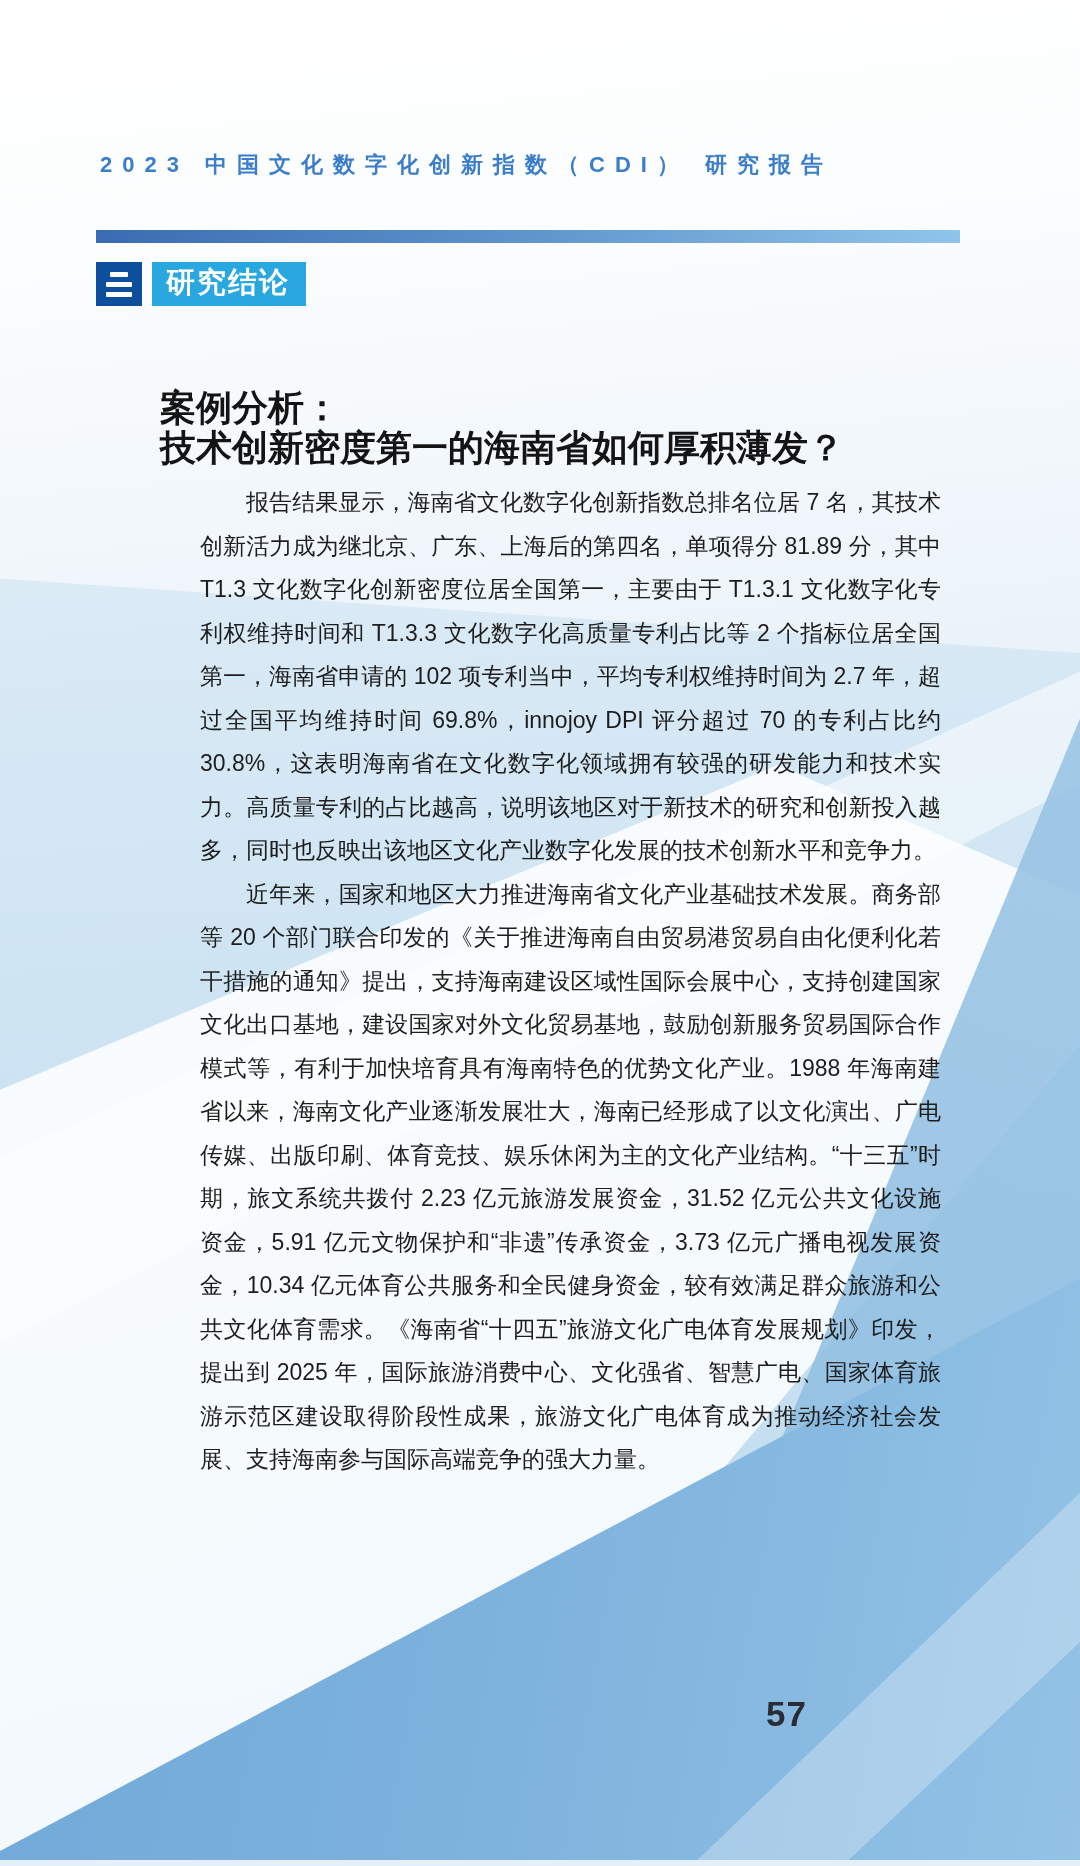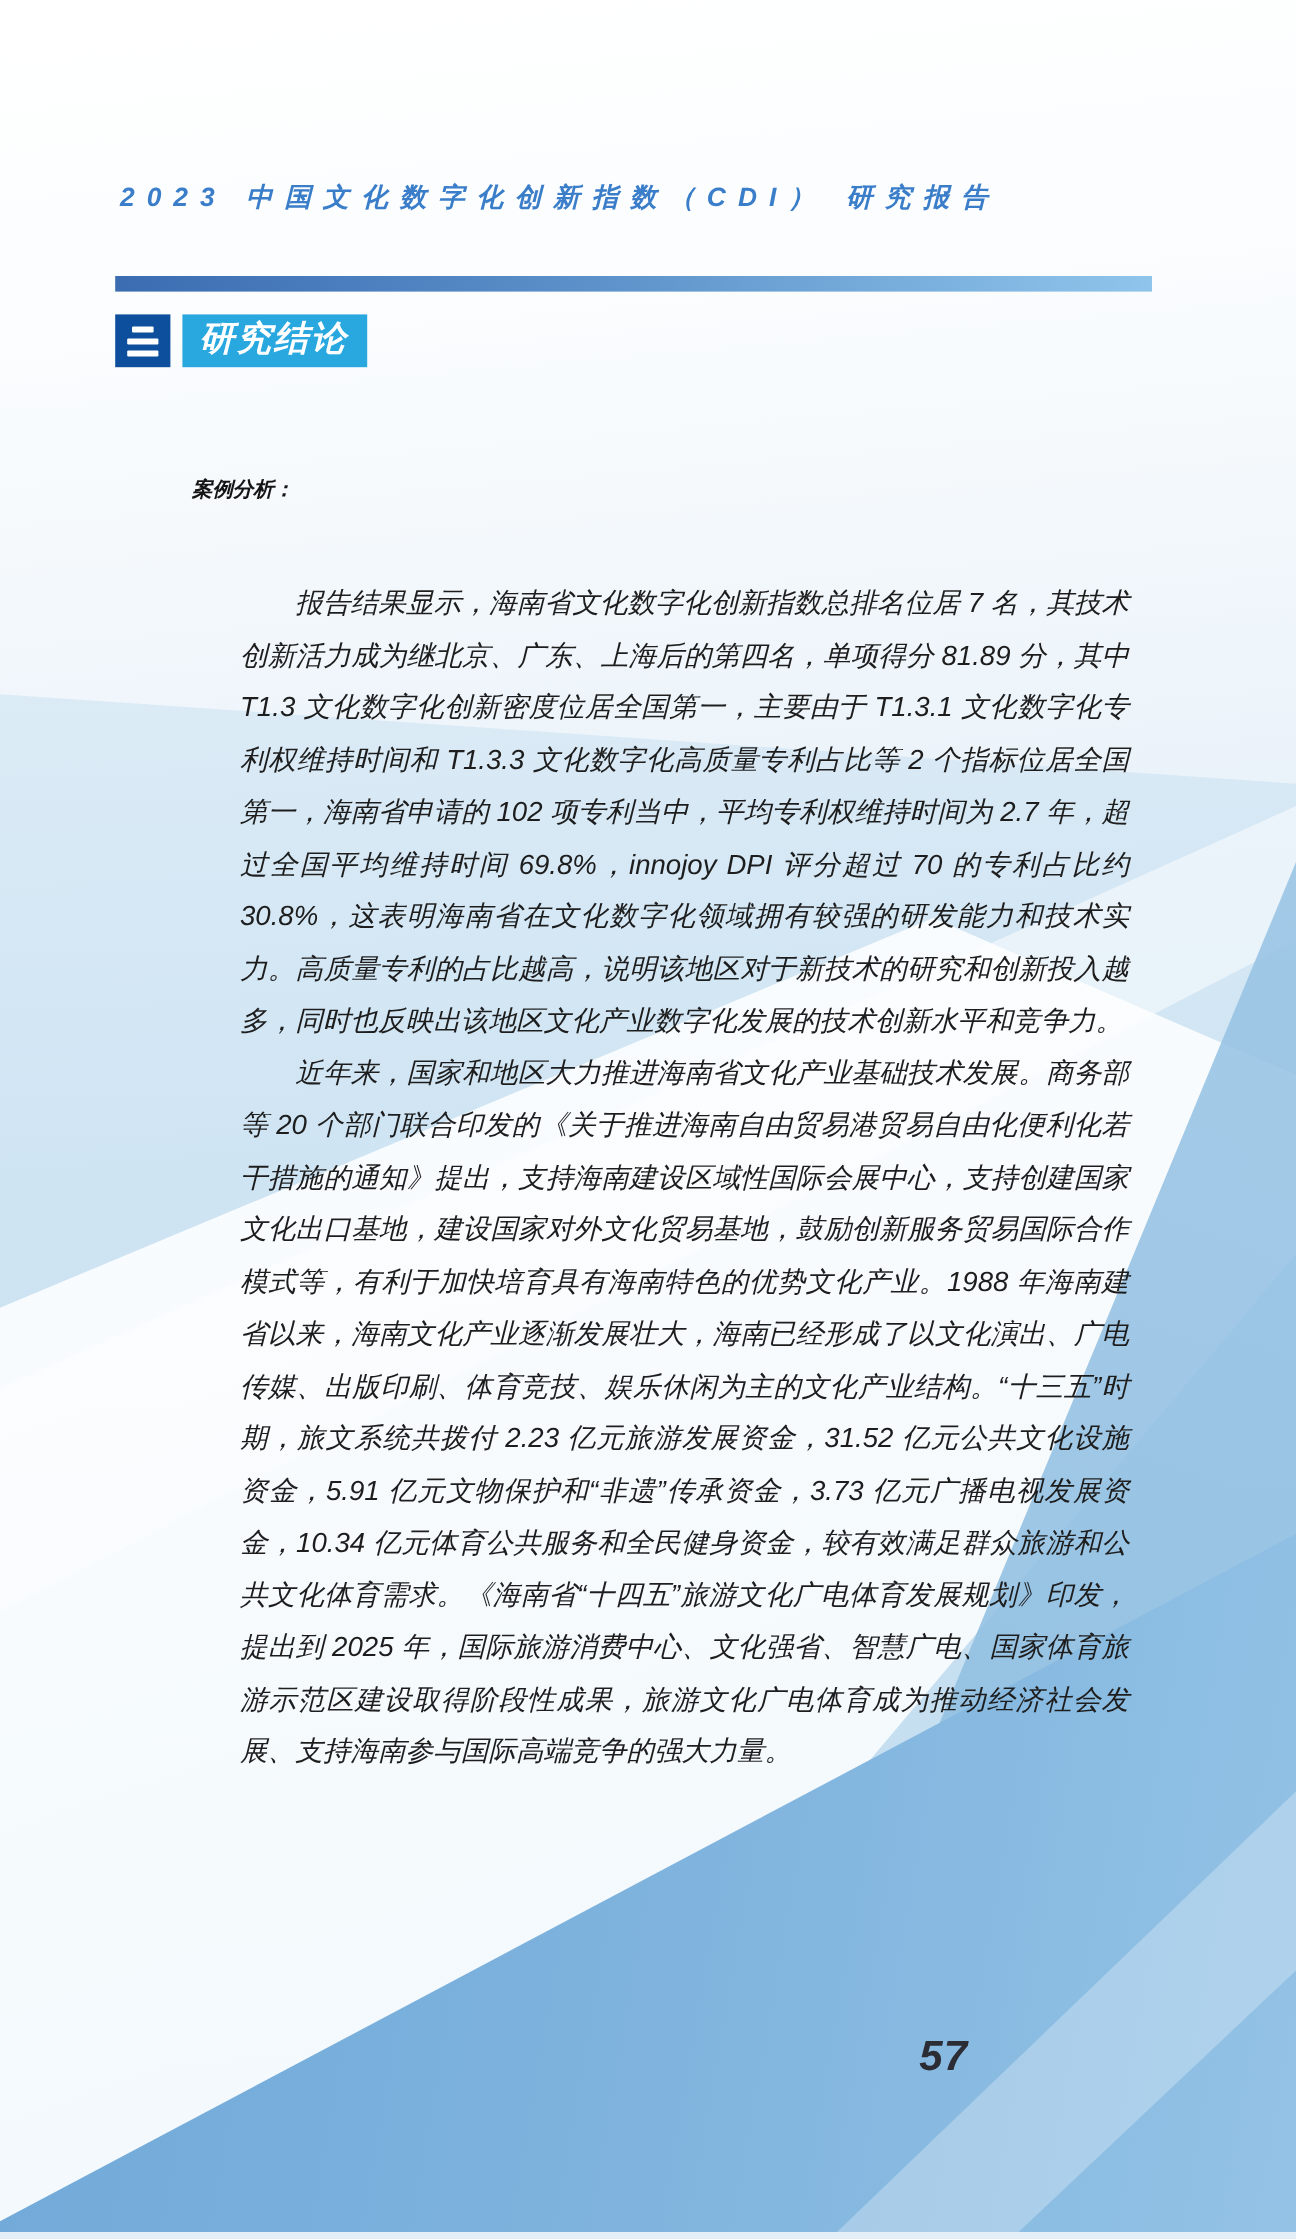--- a/index.html
+++ b/index.html
@@ -6,21 +6,20 @@
   body{
     font-family:"Liberation Sans","DejaVu Sans",sans-serif;
     background:#ffffff;
   }
   .page{
     position:relative;
     width:1080px;
     height:1866px;
     overflow:hidden;
     background:linear-gradient(175deg,#ffffff 0%,#fbfdfe 14%,#f0f6fb 30%,#e0edf7 52%,#d3e6f3 75%,#cbe1f0 100%);
-    font-style:italic;
   }
   
   .bg{position:absolute;inset:0;pointer-events:none;}
   .bg-pale{
     background:linear-gradient(180deg,rgba(206,228,243,.35) 0%,rgba(190,219,239,.8) 100%);
     clip-path:polygon(0 31%,100% 35%,100% 100%,0 100%);
   }
   .bg-streak-top{
     background:rgba(255,255,255,.5);
     clip-path:polygon(0 62%,100% 36%,100% 42%,0 72%);
@@ -71,21 +70,21 @@
   .section-icon .bar.b3{width:26px;}
   .section-label{
     margin-left:10px;background:#29a7df;color:#ffffff;
     display:flex;align-items:center;
     font-size:29px;font-weight:bold;letter-spacing:2px;
     padding:0 16px 3px 14px;
   }
   
   .case-title{
     position:absolute;left:160px;top:388px;width:760px;
-    font-size:17px;font-weight:bold;color:#141414;line-height:40px;
+    font-size:36px;font-weight:bold;color:#141414;line-height:40px;
   }
   .body-copy{
     position:absolute;left:160px;top:481px;width:741px;
     font-size:23px;color:#1d1d1d;line-height:43.5px;
     text-align:justify;
     margin-left:40px;
   }
   .body-copy p{margin:0;text-indent:2em;}
   
   .page-number{
@@ -113,20 +112,21 @@
     <span class="section-icon">
       <span class="bar b1"></span>
       <span class="bar b2"></span>
       <span class="bar b3"></span>
     </span>
     <span class="section-label">研究结论</span>
   </div>
 
   <div class="case-title">
     <div>案例分析：</div>
+    <div>技术创新密度第一的海南省如何厚积薄发？</div>
   </div>
 
   <div class="body-copy">
     <p>报告结果显示，海南省文化数字化创新指数总排名位居 7 名，其技术创新活力成为继北京、广东、上海后的第四名，单项得分 81.89 分，其中 T1.3 文化数字化创新密度位居全国第一，主要由于 T1.3.1 文化数字化专利权维持时间和 T1.3.3 文化数字化高质量专利占比等 2 个指标位居全国第一，海南省申请的 102 项专利当中，平均专利权维持时间为 2.7 年，超过全国平均维持时间 69.8%，innojoy DPI 评分超过 70 的专利占比约 30.8%，这表明海南省在文化数字化领域拥有较强的研发能力和技术实力。高质量专利的占比越高，说明该地区对于新技术的研究和创新投入越多，同时也反映出该地区文化产业数字化发展的技术创新水平和竞争力。</p>
     <p>近年来，国家和地区大力推进海南省文化产业基础技术发展。商务部等 20 个部门联合印发的《关于推进海南自由贸易港贸易自由化便利化若干措施的通知》提出，支持海南建设区域性国际会展中心，支持创建国家文化出口基地，建设国家对外文化贸易基地，鼓励创新服务贸易国际合作模式等，有利于加快培育具有海南特色的优势文化产业。1988 年海南建省以来，海南文化产业逐渐发展壮大，海南已经形成了以文化演出、广电传媒、出版印刷、体育竞技、娱乐休闲为主的文化产业结构。“十三五”时期，旅文系统共拨付 2.23 亿元旅游发展资金，31.52 亿元公共文化设施资金，5.91 亿元文物保护和“非遗”传承资金，3.73 亿元广播电视发展资金，10.34 亿元体育公共服务和全民健身资金，较有效满足群众旅游和公共文化体育需求。《海南省“十四五”旅游文化广电体育发展规划》印发，提出到 2025 年，国际旅游消费中心、文化强省、智慧广电、国家体育旅游示范区建设取得阶段性成果，旅游文化广电体育成为推动经济社会发展、支持海南参与国际高端竞争的强大力量。</p>
   </div>
 
   <div class="page-number">57</div>
 
 </div>

